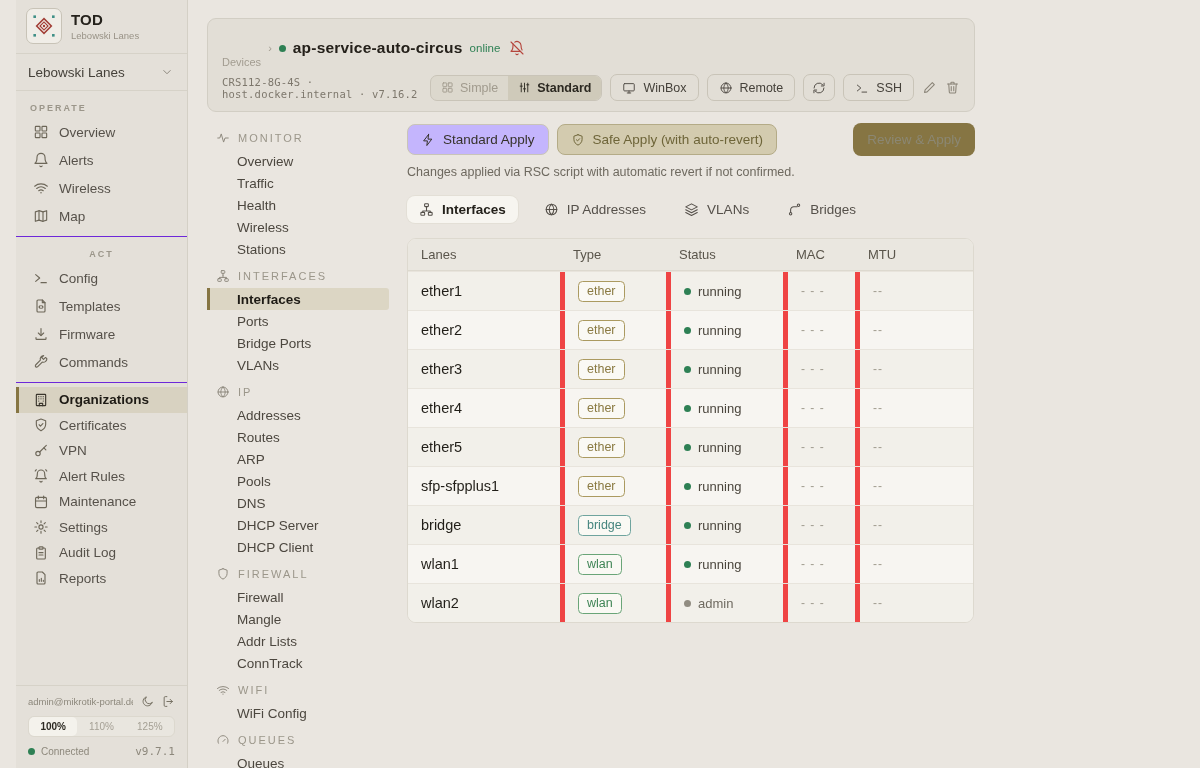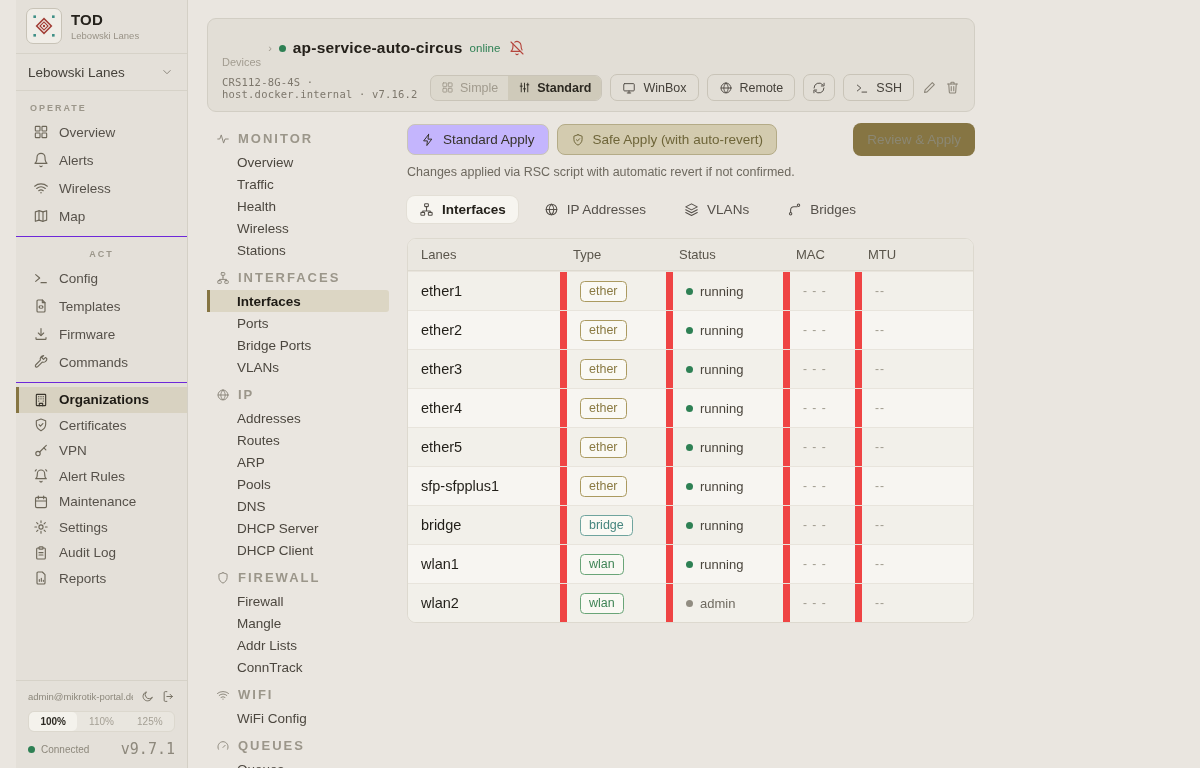--- a/index.html
+++ b/index.html
@@ -27,21 +27,21 @@
   .nav-item.active { background:#d8d2c1; border-left-color:var(--accent); color:#1e1b15; font-weight:bold; }
   .nav-item.active .icon { color:#3a362d; }
   .sidebar-footer { margin-top:auto; border-top:1px solid #d6d2c8; padding:9px 12px 10px 12px; }
   .account-row { display:flex; align-items:center; gap:8px; font-size:9.5px; color:#8d887c; }
   .account-row .mail { flex:1; white-space:nowrap; overflow:hidden; }
   .account-row .icon { width:13px; height:13px; color:#6d6759; cursor:pointer; flex:none; }
   .zoom-seg { display:flex; margin-top:8px; background:#e9e6df; border:1px solid #dcd8ce; border-radius:6px; overflow:hidden; }
   .zoom-opt { flex:1; text-align:center; font-size:10px; padding:4px 0; color:#a5a095; cursor:pointer; }
   .zoom-opt.active { background:#f4f2ec; color:#2c2922; font-weight:bold; border-radius:5px; }
   .status-row { display:flex; align-items:center; gap:6px; margin-top:8px; font-size:10px; color:#8d887c; }
-  .status-row .ver { margin-left:auto; font-size:15px; color:#8d887c; }
+  .status-row .ver { margin-left:auto; font-size:11px; color:#8d887c; }
   .gdot { width:7px; height:7px; border-radius:50%; background:var(--green); display:inline-block; flex:none; }
 
   
   .content { flex:1; padding:18px 0 0 19px; position:relative; }
   .device-card { width:768px; background:#e2ded6; border:1px solid #d2cec4; border-radius:9px; padding:9px 14px 10px 14px; }
   .bc-row { display:flex; align-items:center; gap:7px; }
   .bc-link { font-size:11px; color:#a29c90; cursor:pointer;margin-top:28px; }
   .bc-sep { font-size:11px; color:#a29c90; }
   .dev-name { font-size:15.5px; font-weight:bold; color:#24201a; letter-spacing:.2px; }
   .online { font-size:11.5px; color:var(--green); }
@@ -56,21 +56,21 @@
   .seg-opt.active { background:#cfcaba; color:#2c2921; font-weight:bold; }
   .hbtn { display:flex; align-items:center; gap:7px; font-size:12.5px; color:#45413a; border:1px solid #c9c4b8; border-radius:7px; padding:5px 11px; background:transparent; cursor:pointer; height:27px; }
   .hbtn .icon { width:14px; height:14px; color:#55504a; }
   .hbtn.icon-only { padding:5px 8px; }
   .ghost-icon { width:15px; height:15px; color:#8a8478; cursor:pointer; }
 
   .body-row { display:flex; margin-top:11px; }
   .subnav { width:200px; min-width:200px; padding-top:2px; }
   .group-hdr { display:flex; align-items:center; gap:8px; padding:6px 0 5px 9px; }
   .group-hdr .icon { width:14px; height:14px; color:#8e897d; }
-  .group-hdr span { font-size:13px; letter-spacing:2px; color:#9b968a; font-weight:bold; }
+  .group-hdr span { font-size:11px; letter-spacing:2px; color:#9b968a; font-weight:normal; }
   .sub-item { display:flex; align-items:center; height:22px; padding-left:27px; font-size:13.5px; color:#4c473f; cursor:pointer; border-left:3px solid transparent; width:182px; }
   .sub-item.active { background:#dcd6c4; border-left-color:var(--accent); color:#1e1b15; font-weight:bold; border-radius:0 3px 3px 0; }
   .subnav .group { margin-bottom:3px; }
 
   
   .main { width:568px; }
   .apply-row { display:flex; align-items:center; gap:8px; }
   .apply-btn { display:flex; align-items:center; gap:8px; font-size:13.5px; border-radius:8px; padding:0 13px; height:31px; cursor:pointer; border:1px solid #c9c4b8; background:#c4b5fd; color:#36322b; }
   .apply-btn .icon { width:14px; height:14px; }
   .apply-btn.safe { background:#d3cbaf; border-color:#b4ab87; color:#6e6539; }
@@ -82,21 +82,21 @@
   .tab.active { background:#f7f5f0; color:#24211b; font-weight:bold; box-shadow:0 0 0 1px #e3dfd6; }
 
   .table { margin-top:15px; width:567px; border:1px solid #ddd9cf; border-radius:9px; overflow:hidden; background:#f5f3ee; }
   .thead { display:flex; background:#eae7e0; border-bottom:1px solid #ddd9cf; height:32px; align-items:center; }
   .th { font-size:13px; color:#5a554b; padding-left:13px; }
   .tr { display:flex; align-items:center; height:39px; border-top:1px solid #e8e4dc; cursor:pointer; }
   .tr:first-child { border-top:none; }
   .tr.odd { background:#f2f0ea; }
   .tr.even { background:#f7f5f1; }
   .td { padding-left:13px; height:100%; display:flex; align-items:center; }
-  .td + .td { border-left:7px solid #ef4444; }
+  .td + .td { border-left:5px solid #ef4444; }
   .c-name { width:152px; } .c-type { width:106px; } .c-status { width:117px; } .c-mac { width:72px; } .c-mtu { width:118px; }
   .cell-name { font-size:14.5px; color:#211e18; font-weight:500; }
   .badge { font-size:12.5px; padding:2.5px 8px; border-radius:4.5px; border:1px solid; background:#faf9f4; }
   .sdot { width:7px; height:7px; border-radius:50%; display:inline-block; margin-right:7px; flex:none; }
   .cell-status { font-size:13px; }
   .cell-dim { font-size:12px; color:#a19c90; letter-spacing:1px; }
   .icon { display:inline-block; }
   .icon svg { width:100%; height:100%; display:block; }
 </style>
 </head>

